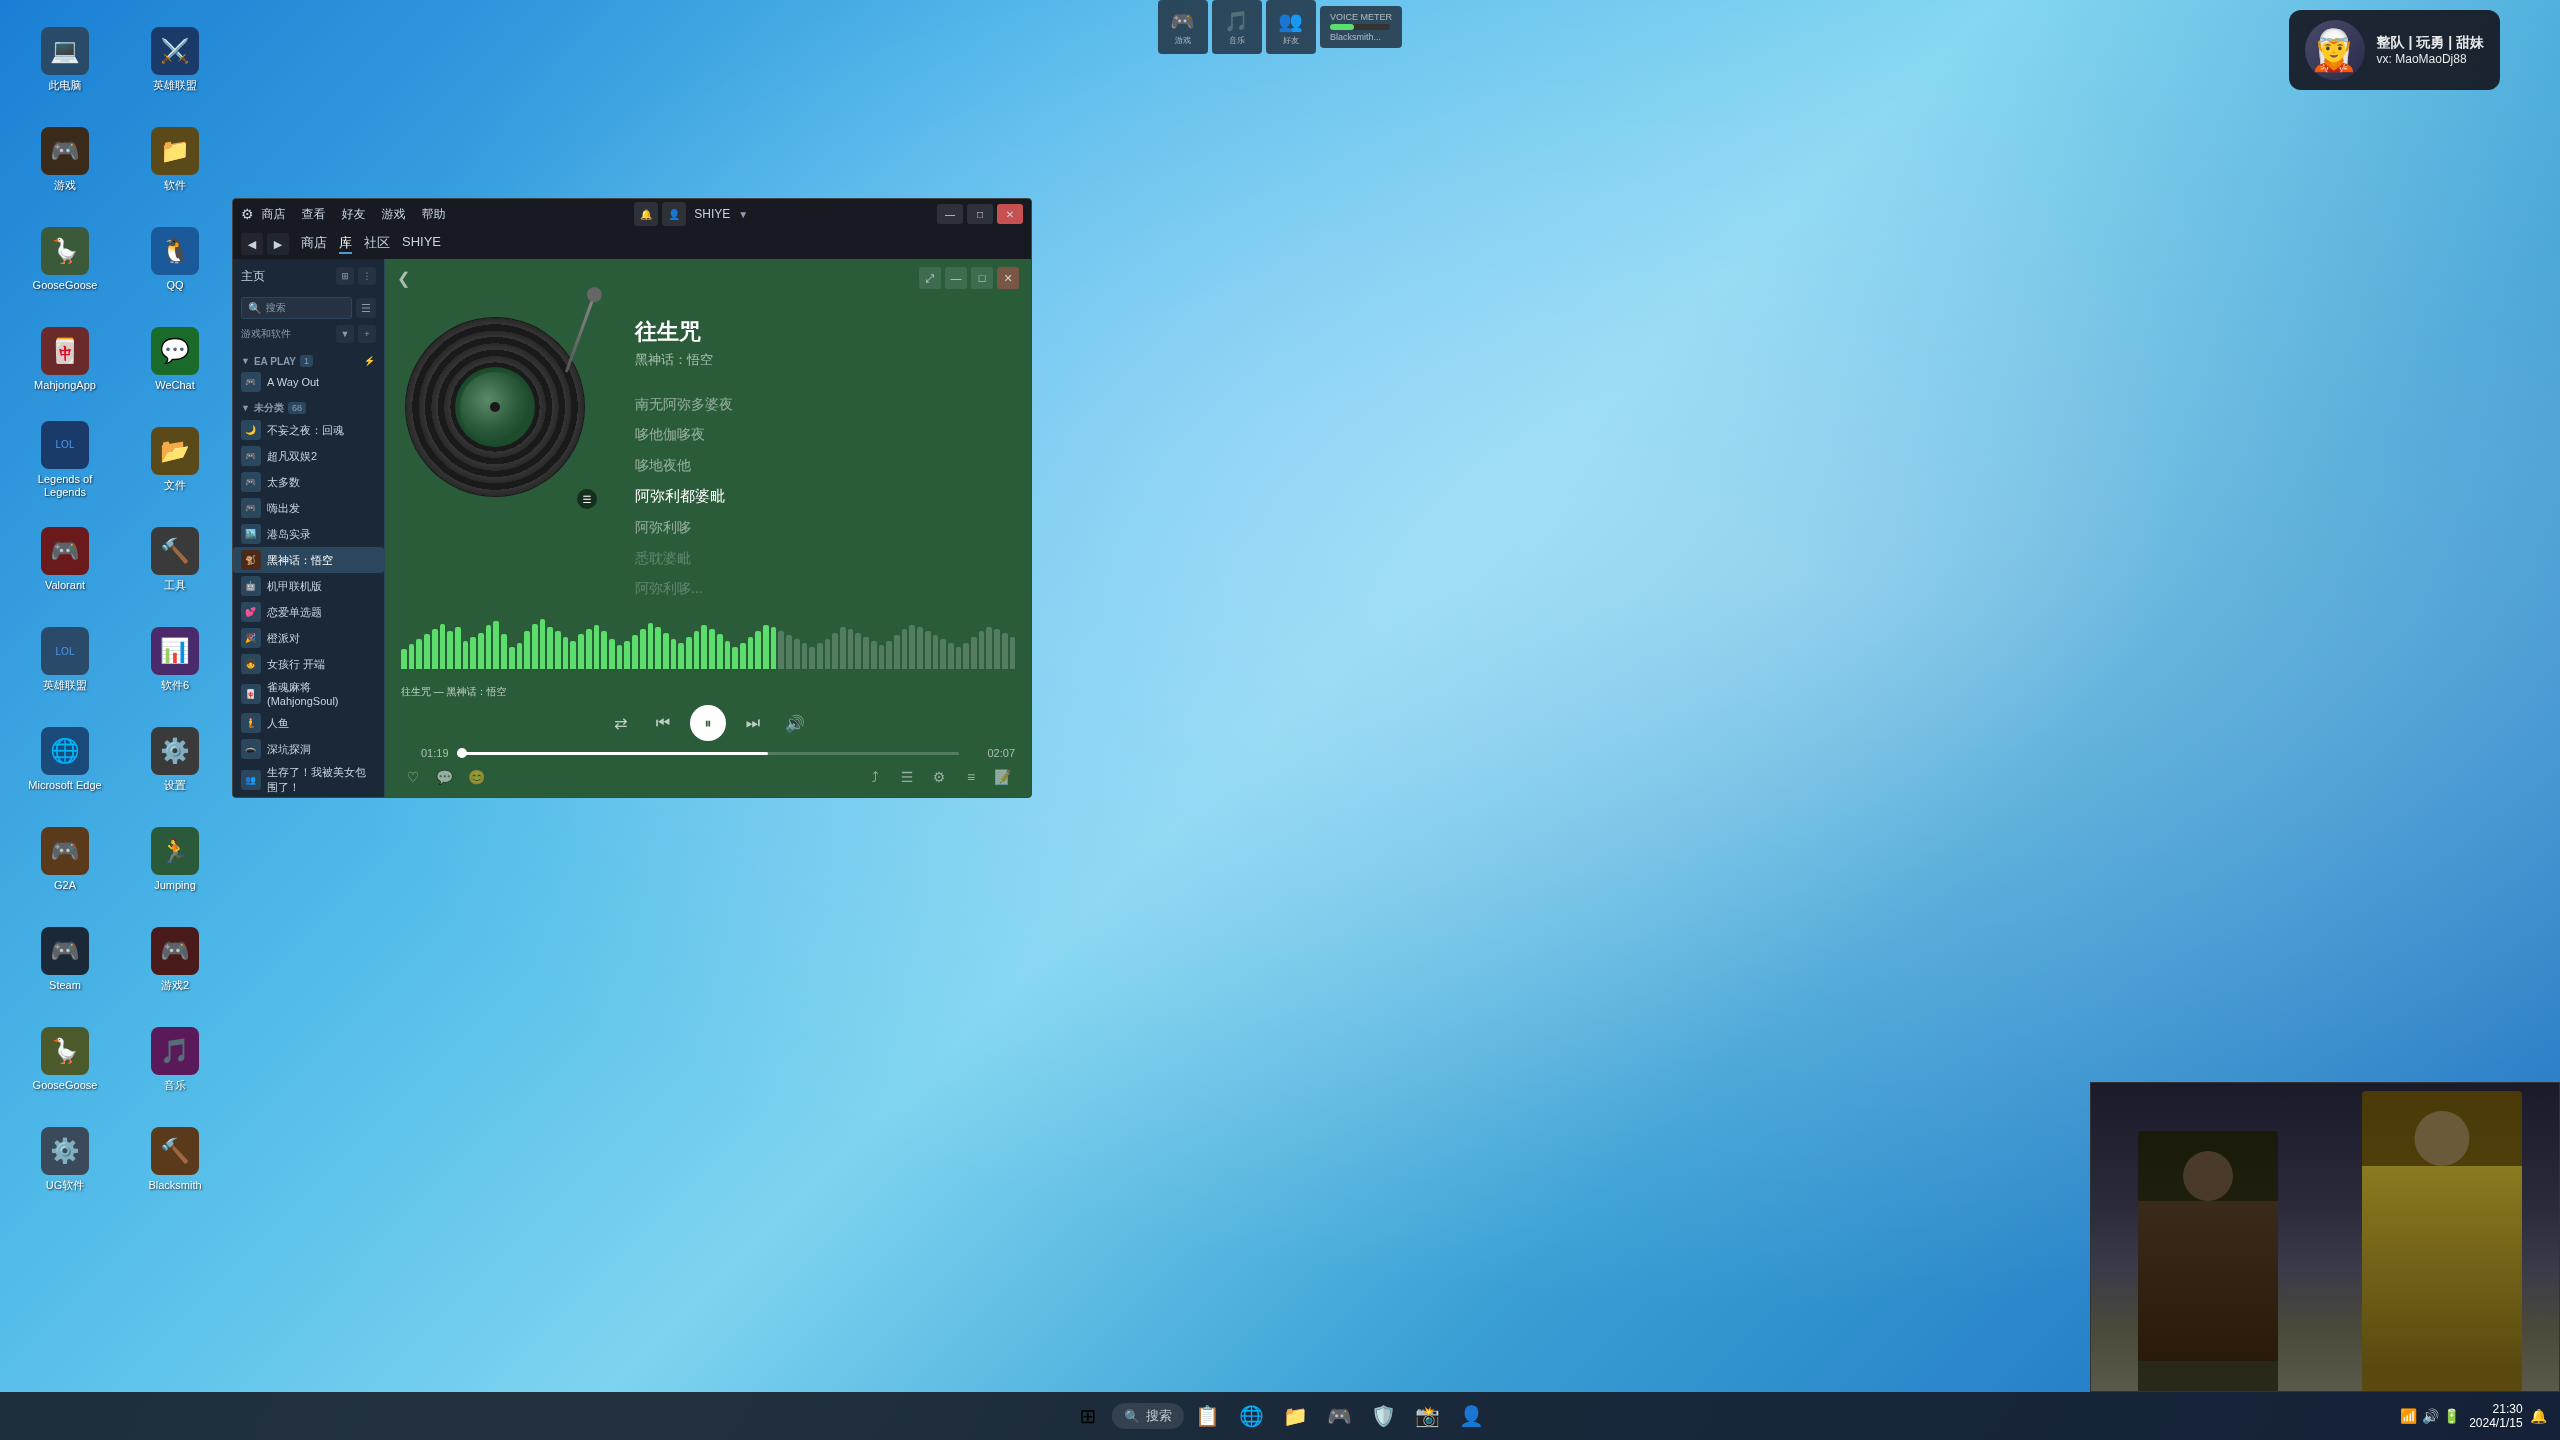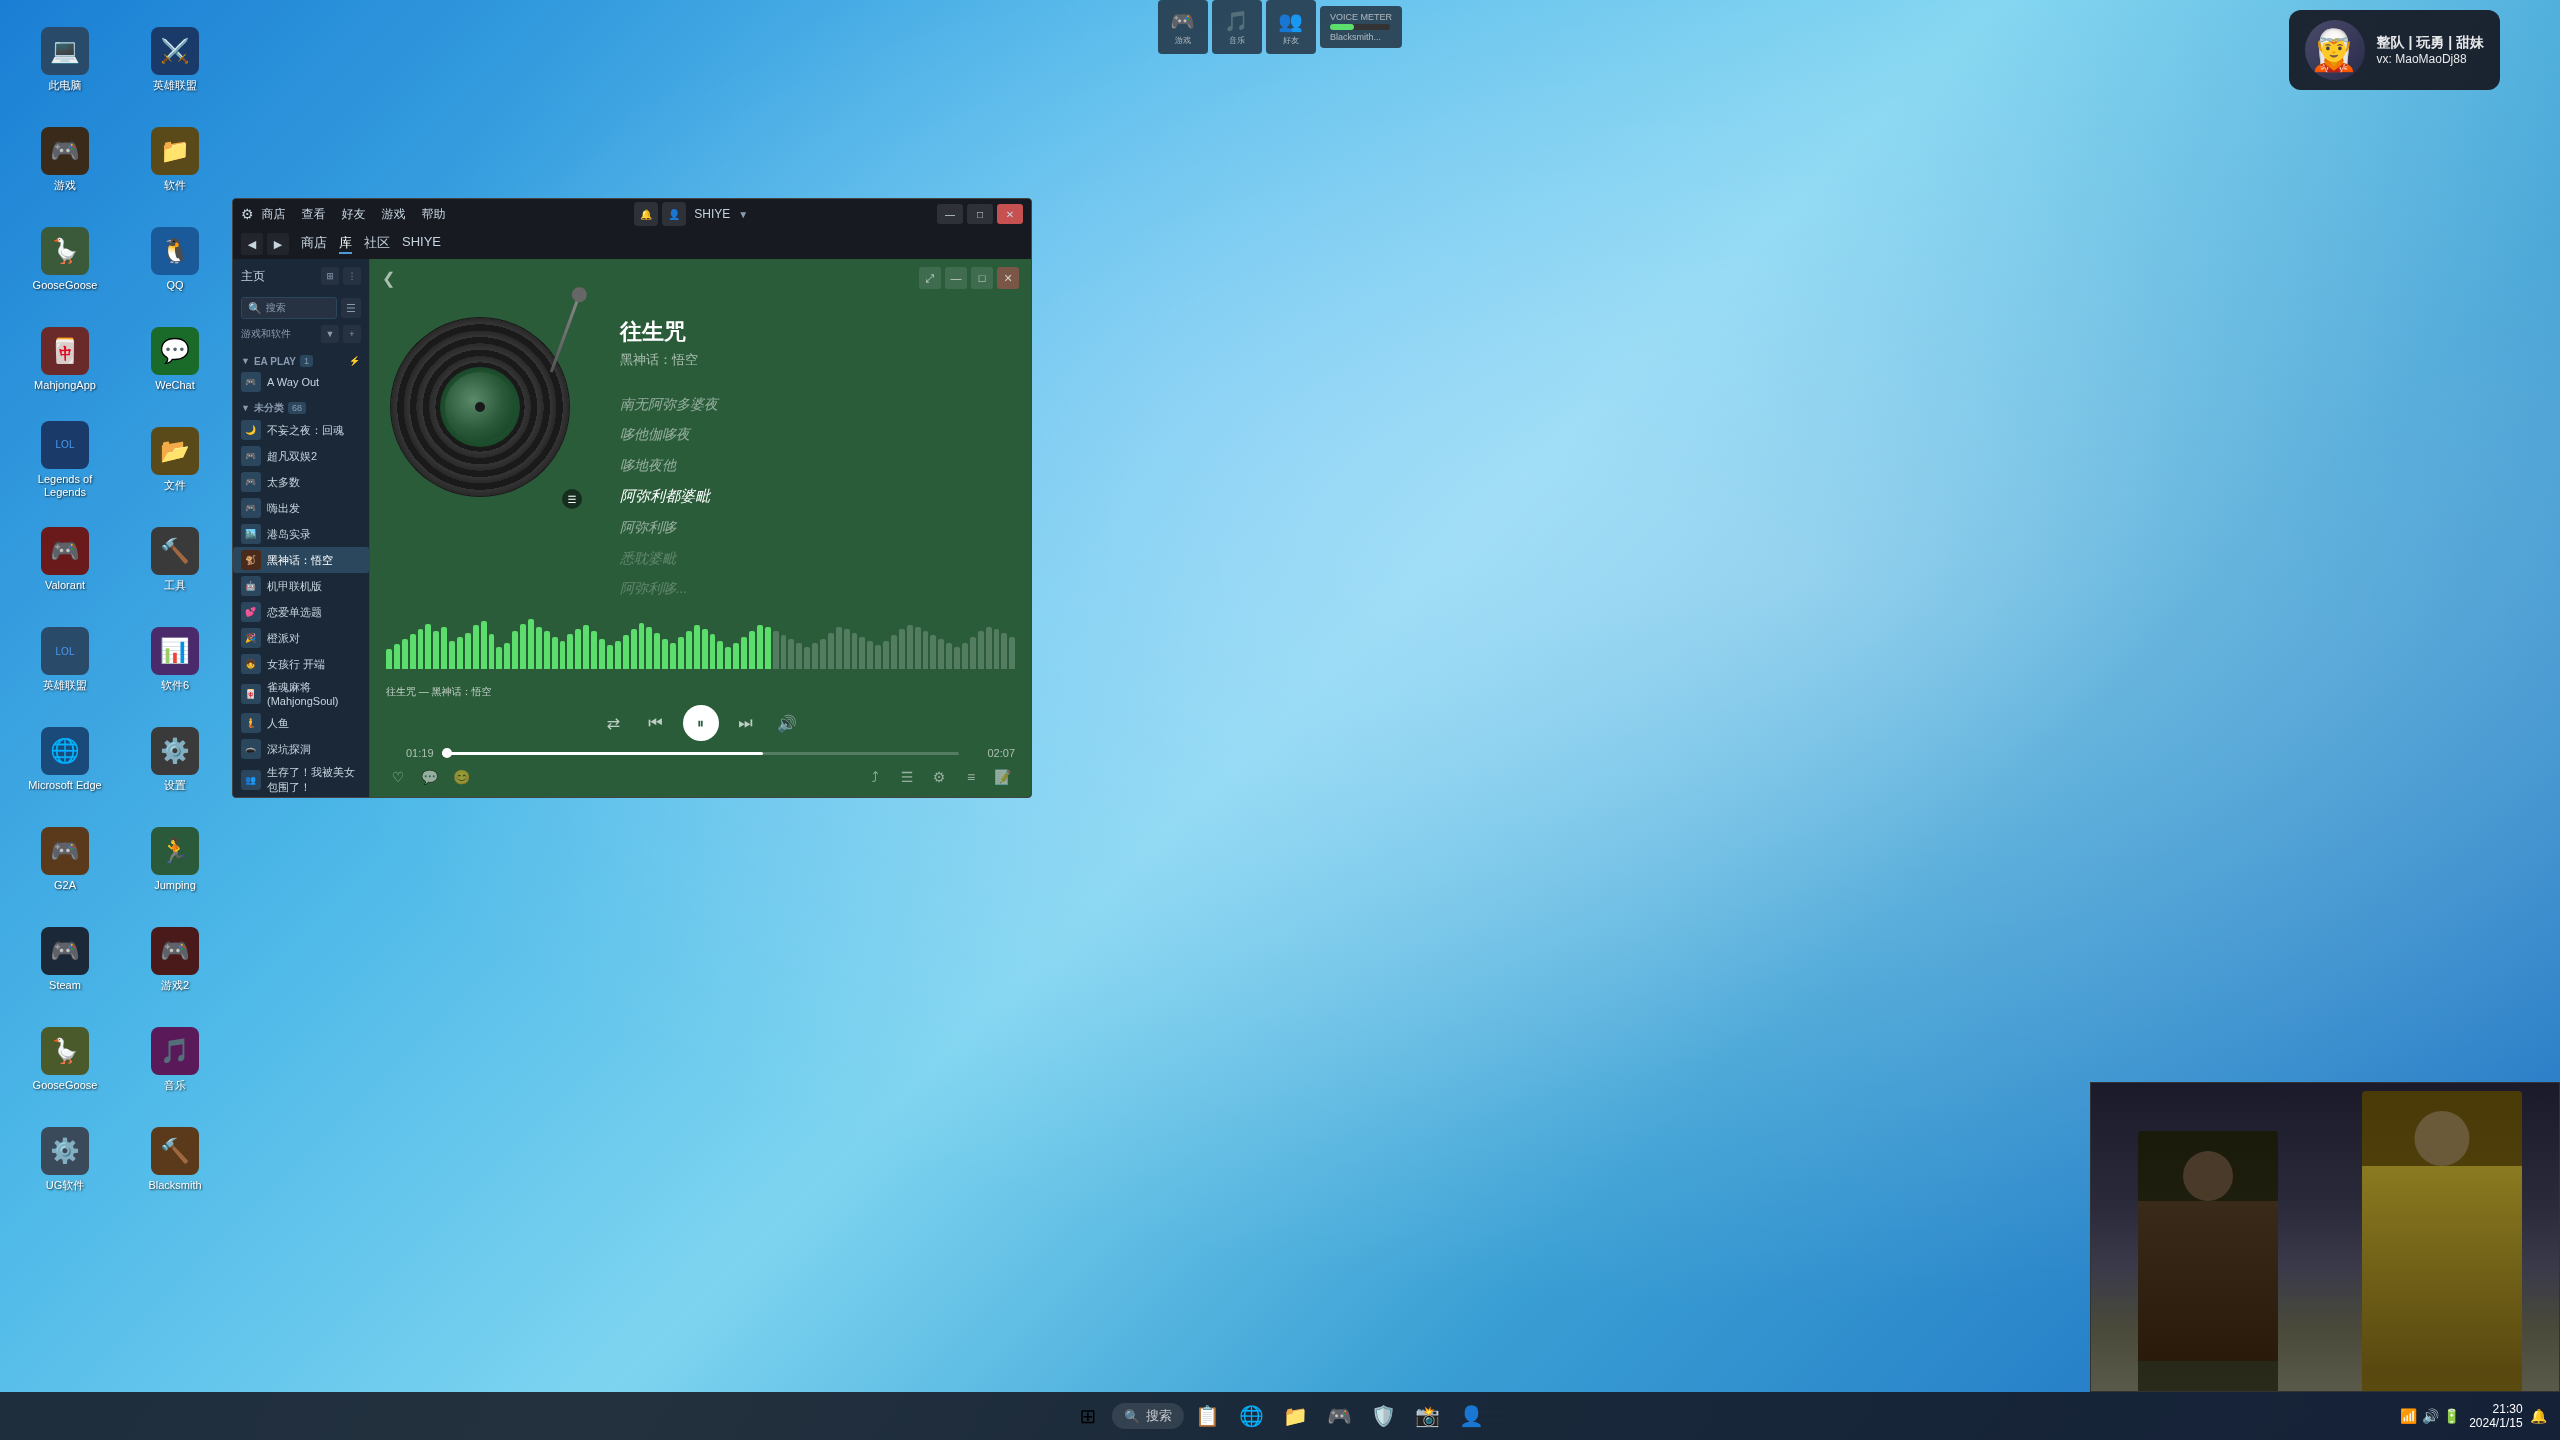--- a/index.html
+++ b/index.html
@@ -222,21 +222,21 @@
     .steam-nav-item.active { color: white; border-bottom: 2px solid #4c9bd6; }
 
     .steam-content {
       display: flex;
       flex: 1;
       overflow: hidden;
     }
 
     
     .steam-sidebar {
-      width: 137px;
+      width: 152px;
       background: #1b2838;
       border-right: 1px solid #2a475e;
       overflow-y: auto;
       flex-shrink: 0;
     }
     .steam-sidebar::-webkit-scrollbar { width: 4px; }
     .steam-sidebar::-webkit-scrollbar-track { background: #1b2838; }
     .steam-sidebar::-webkit-scrollbar-thumb { background: #4a6a8a; border-radius: 2px; }
 
     .sidebar-header {
@@ -442,21 +442,20 @@
     }
     .music-lyrics {
       display: flex;
       flex-direction: column;
       gap: 8px;
     }
     .lyric-line {
       font-size: 14px;
       color: rgba(255,255,255,0.5);
       line-height: 1.6;
-      font-style: italic;
     }
     .lyric-line.current { color: white; font-size: 15px; }
     .lyric-line.dim { color: rgba(255,255,255,0.25); }
 
     
     .waveform-container {
       padding: 0 16px;
       margin-bottom: 8px;
     }
     .waveform {

